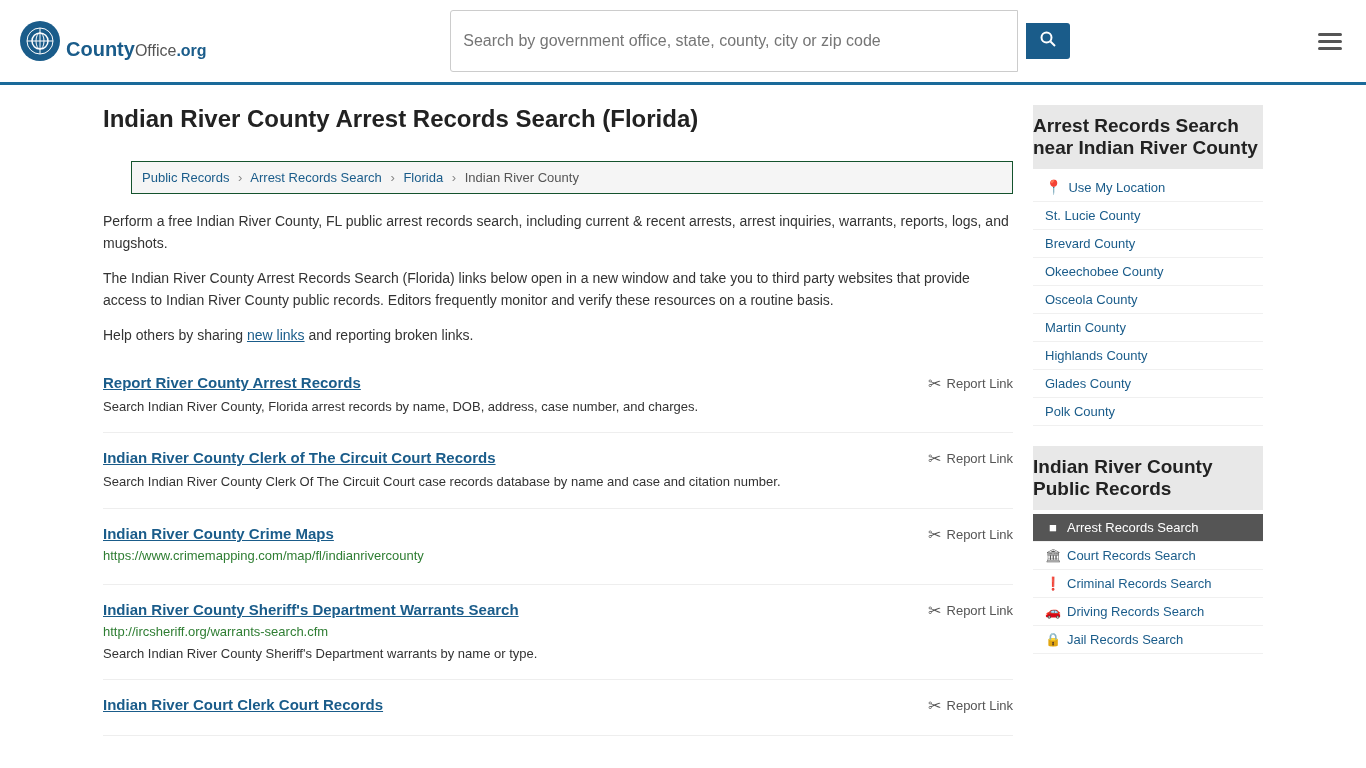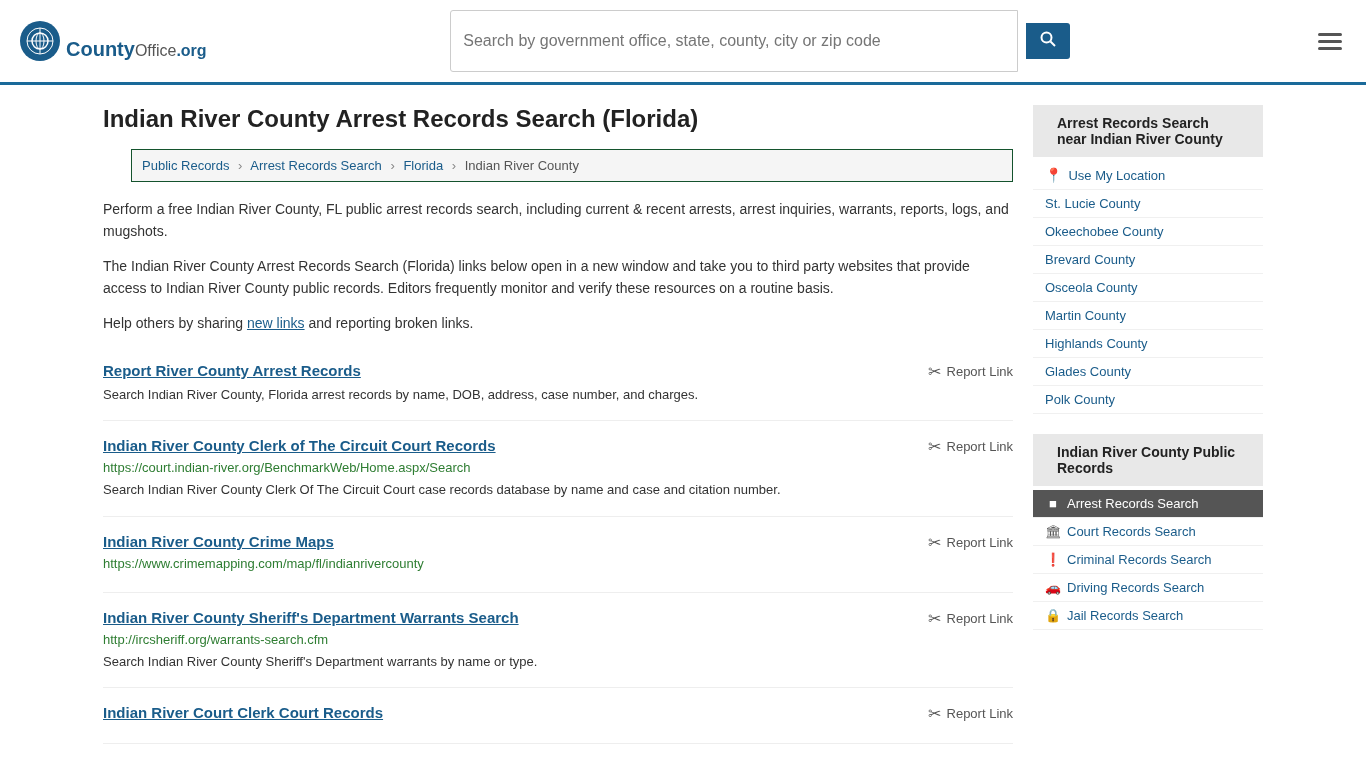--- a/index.html
+++ b/index.html
@@ -94,21 +94,21 @@
     }
 
     
     .main-content {
       flex: 1;
     }
     .page-title {
       font-size: 24px;
       font-weight: bold;
       color: #222;
-      margin-bottom: 16px;
+      margin-bottom: 28px;
     }
     .breadcrumb {
       background: #f5f5f5;
       border: 1px solid #14532d;
       padding: 8px 10px;
       font-size: 13px;
       margin-bottom: 16px;
       color: #555;
       margin-left: 28px;
     }
@@ -173,24 +173,24 @@
     
     .sidebar {
       width: 230px;
       flex-shrink: 0;
     }
     .sidebar-section {
       margin-bottom: 20px;
     }
     .sidebar-heading {
       background: #e8e8e8;
-      font-size: 14px;
+      font-size: 19px;
       font-weight: bold;
       color: #222;
-      padding: 10px 24px;
+      padding: 10px 0;
       margin-bottom: 4px;
     }
     .sidebar-list {
       list-style: none;
     }
     .sidebar-list li {
       padding: 6px 12px;
       border-bottom: 1px solid #f0f0f0;
       display: flex;
       align-items: center;
@@ -289,21 +289,20 @@
     <div class="record-desc">Search Indian River County, Florida arrest records by name, DOB, address, case number, and charges.</div>
   </div>
         <div class="record-item">
     <div class="record-header">
       <a href="#" class="record-title">Indian River County Clerk of The Circuit Court Records</a>
       <div class="report-link">
         <span class="report-icon">✂</span>
         <span>Report Link</span>
       </div>
     </div>
-    <div class="record-url">https://court.indian-river.org/BenchmarkWeb/Home.aspx/Search</div>
     <div class="record-desc">Search Indian River County Clerk Of The Circuit Court case records database by name and case and citation number.</div>
   </div>
         <div class="record-item">
     <div class="record-header">
       <a href="#" class="record-title">Indian River County Crime Maps</a>
       <div class="report-link">
         <span class="report-icon">✂</span>
         <span>Report Link</span>
       </div>
     </div>
@@ -340,24 +339,24 @@
       <div class="sidebar-heading">Arrest Records Search near Indian River County</div>
       <ul class="sidebar-list" id="nearby-list">
           <li>
             <span class="location-icon">📍</span>
             <a href="#">Use My Location</a>
           </li>
           <li>
             <a href="#">St. Lucie County</a>
           </li>
           <li>
+            <a href="#">Brevard County</a>
+          </li>
+          <li>
             <a href="#">Okeechobee County</a>
-          </li>
-          <li>
-            <a href="#">Brevard County</a>
           </li>
           <li>
             <a href="#">Osceola County</a>
           </li>
           <li>
             <a href="#">Martin County</a>
           </li>
           <li>
             <a href="#">Highlands County</a>
           </li>

